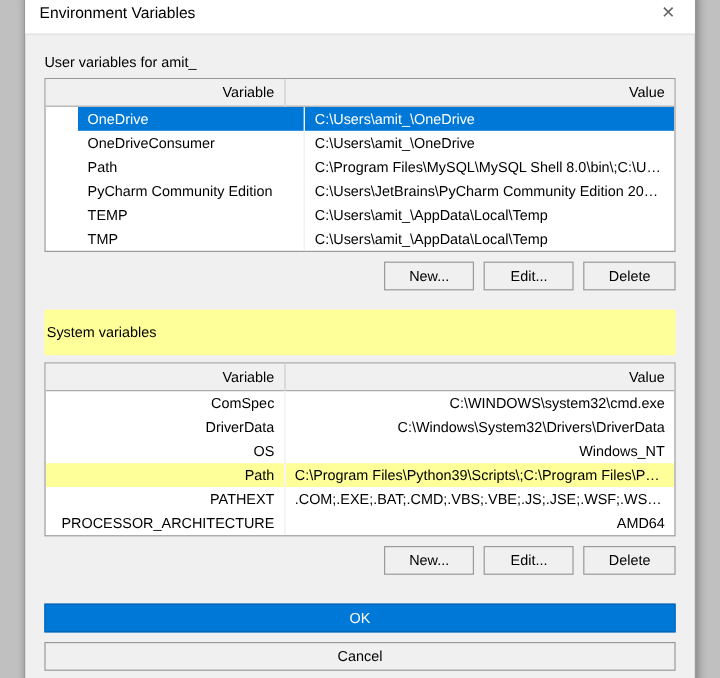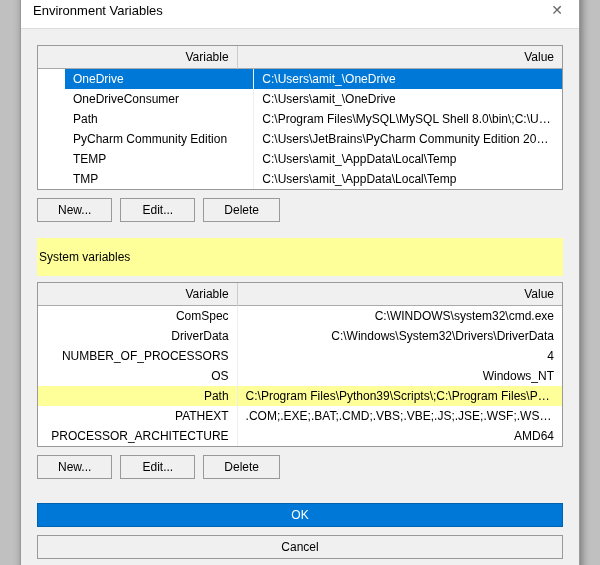--- a/index.html
+++ b/index.html
@@ -146,21 +146,21 @@
       position: relative;
     }
 
     .scrollbar-visible {
       overflow-y: scroll;
       text-align: right;
     }
 
     .btn-row {
       display: flex;
-      justify-content: flex-start;
+      justify-content: flex-end;
       gap: 8px;
       margin-top: 8px;
     }
 
     .btn {
       padding: 4px 20px;
       font-size: 12px;
       background: #f0f0f0;
       border: 1px solid #999;
       cursor: pointer;
@@ -207,20 +207,21 @@
 <div class="dialog">
 
   <div class="title-bar">
     <span class="title-bar-text">Environment Variables</span>
     <button class="close-btn">✕</button>
   </div>
 
   <div class="dialog-body">
 
     <div class="section">
+      <div class="section-label">User variables for amit_</div>
       <div class="table-container">
         <table>
           <thead>
             <tr>
               <th class="col-var">Variable</th>
               <th class="col-val">Value</th>
             </tr>
           </thead>
         </table>
         <div class="table-scroll">
@@ -285,24 +286,20 @@
             <tbody id="system-tbody">
             <tr>
                   <td>ComSpec</td>
                   <td>C:\WINDOWS\system32\cmd.exe</td>
                 </tr>
                 <tr>
                   <td>DriverData</td>
                   <td>C:\Windows\System32\Drivers\DriverData</td>
                 </tr>
                 <tr>
-                  <td>NUMBER_OF_PROCESSORS</td>
-                  <td>4</td>
-                </tr>
-                <tr>
                   <td>OS</td>
                   <td>Windows_NT</td>
                 </tr>
                 <tr class="row-highlighted">
                   <td>Path</td>
                   <td>C:\Program Files\Python39\Scripts\;C:\Program Files\Python39\;C...</td>
                 </tr>
                 <tr>
                   <td>PATHEXT</td>
                   <td>.COM;.EXE;.BAT;.CMD;.VBS;.VBE;.JS;.JSE;.WSF;.WSH;.MSC;.PY;.PYW</td>

